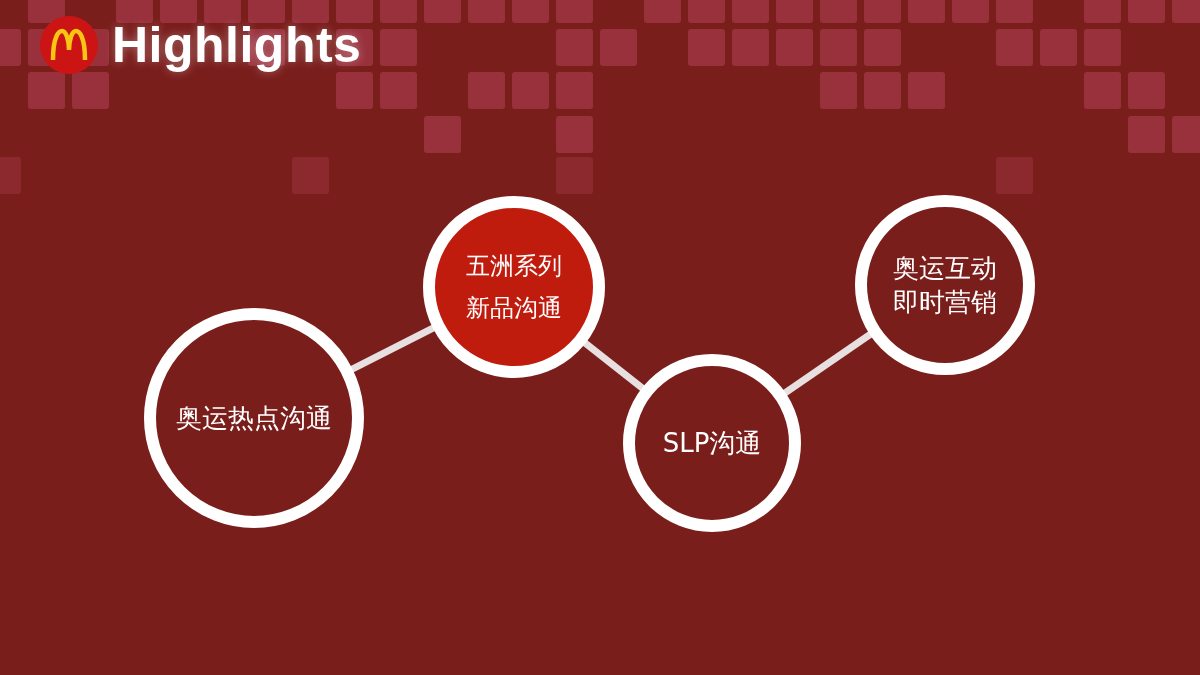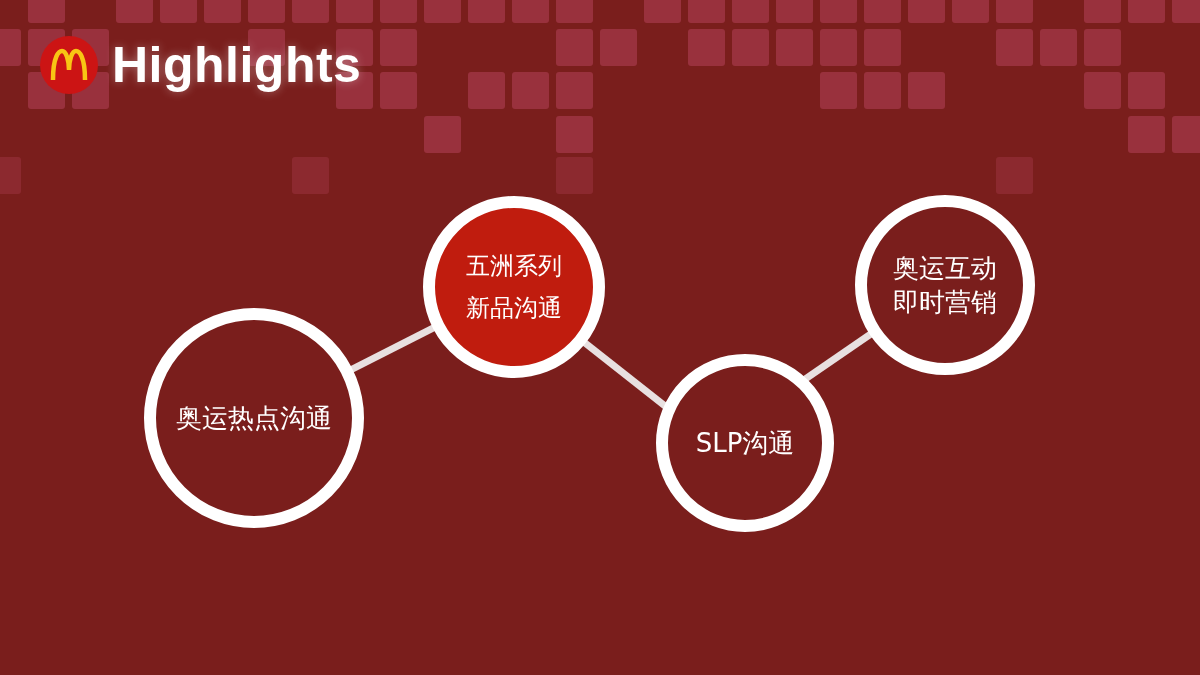--- a/index.html
+++ b/index.html
@@ -7,21 +7,21 @@
     width: 1200px; height: 675px; overflow: hidden; position: relative;
     background: #7a1e1c;
     font-family: "DejaVu Sans", "Liberation Sans", sans-serif;
   }
   .tiles { position: absolute; left: 0; top: 0; width: 1200px; height: 200px; }
   .tile {
     position: absolute; width: 37px; height: 37px; border-radius: 3px;
     background: #9b3340; opacity: 0.92;
   }
   .tile.faint { opacity: 0.55; }
-  .header { position: absolute; left: 40px; top: 36px; display: flex; align-items: center; justify-content: center; }
+  .header { position: absolute; left: 40px; top: 16px; display: flex; align-items: center; justify-content: center; }
   .logo {
     width: 58px; height: 58px; border-radius: 50%; background: #cc1414;
     display: flex; align-items: center; justify-content: center;
   }
   .title {
     margin-left: 14px; color: #ffffff; font-family: "Liberation Sans", sans-serif;
     font-weight: bold; font-size: 50px; letter-spacing: 0.5px;
     text-shadow: 0 0 10px rgba(255,255,255,0.35);
   }
   svg.diagram { position: absolute; left: 0; top: 0; }
@@ -117,20 +117,20 @@
 
 <div class="node" style="left:144px; top:308px; width:220px; height:220px;">
   <span>奥运热点沟通</span>
 </div>
 
 <div class="node active" style="left:423px; top:196px; width:182px; height:182px; font-size:24px; line-height:42px;">
   <span>五洲系列
 新品沟通</span>
 </div>
 
-<div class="node" style="left:656px; top:354px; width:178px; height:178px;">
+<div class="node" style="left:623px; top:354px; width:178px; height:178px;">
   <span>SLP沟通</span>
 </div>
 
 <div class="node" style="left:855px; top:195px; width:180px; height:180px; font-size:26px; line-height:34px;text-align:center;">
   <span>奥运互动
 即时营销</span>
 </div>
 
 </body></html>

